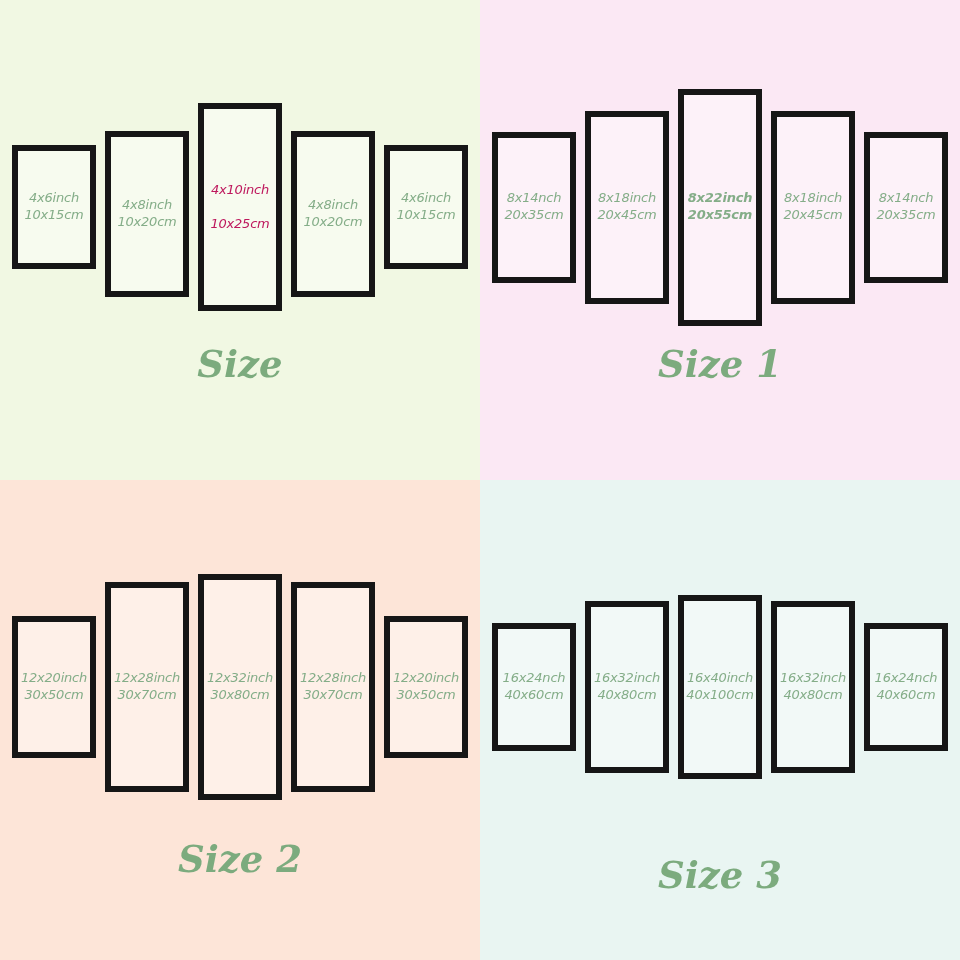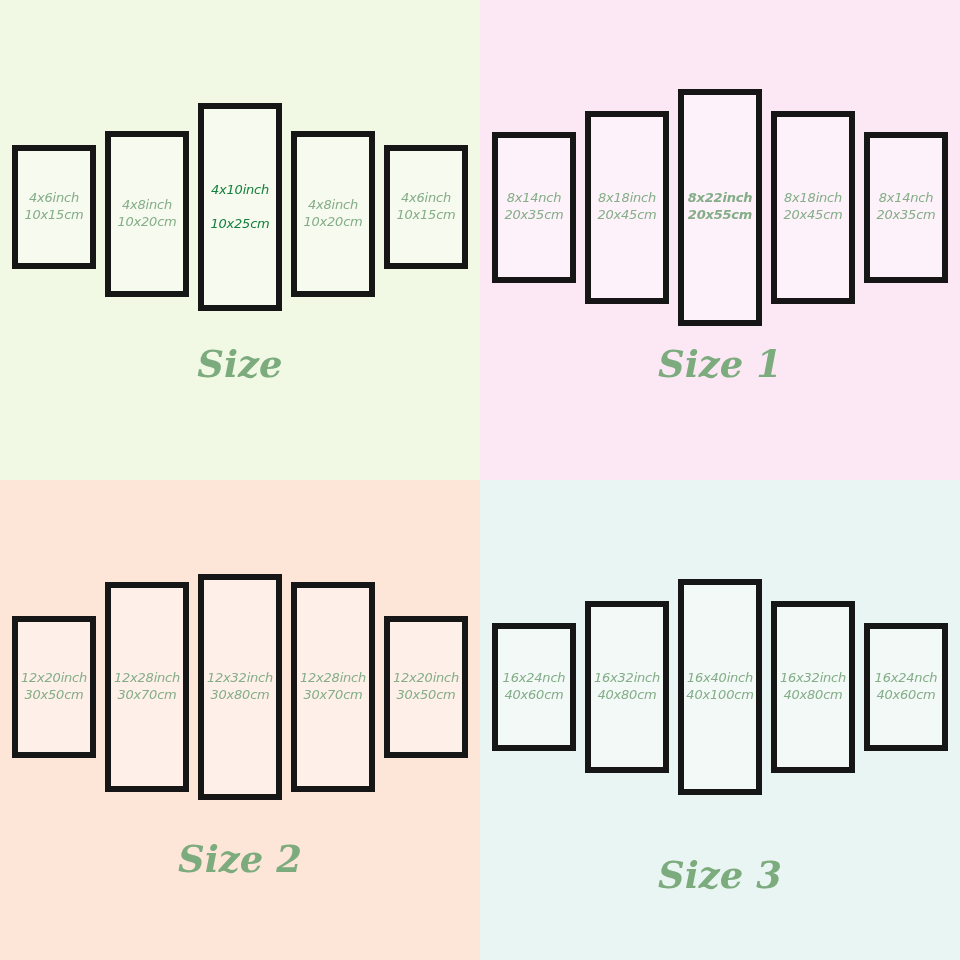--- a/index.html
+++ b/index.html
@@ -50,21 +50,21 @@
   .q0 .h-mid    { height: 166px; margin-top: 14px; }
   .q0 .h-center { height: 208px; }
   .q1 .h-outer  { height: 151px; }
   .q1 .h-mid    { height: 193px; }
   .q1 .h-center { height: 237px; }
   .q2 .h-outer  { height: 142px; text-align: right; }
   .q2 .h-mid    { height: 210px; }
   .q2 .h-center { height: 226px; }
   .q3 .h-outer  { height: 128px; }
   .q3 .h-mid    { height: 172px; }
-  .q3 .h-center { height: 216px; }
+  .q3 .h-center { height: 184px; }
 
   .title {
     position: absolute;
     left: 0; width: 100%;
     text-align: center;
     font-family: "DejaVu Serif", "Liberation Serif", serif;
     font-weight: bold;
     font-style: italic;
     font-size: 37px;
     line-height: 1;
@@ -80,21 +80,21 @@
   <div class="quadrant q0 q-top" style="background: rgb(241, 248, 227);">
     <div class="panels">
       <div class="panel h-outer" style="border-color: rgb(22, 22, 22); color: rgb(132, 173, 136);">
         <span>4x6inch</span>
         <span>10x15cm</span>
       </div>
       <div class="panel h-mid" style="border-color: rgb(22, 22, 22); color: rgb(132, 173, 136);">
         <span>4x8inch</span>
         <span>10x20cm</span>
       </div>
-      <div class="panel h-center" style="border-color: rgb(22, 22, 22); color: #15803d; gap: 17px;">
+      <div class="panel h-center" style="border-color: rgb(22, 22, 22); color: #be185d; gap: 17px;">
         <span>4x10inch</span>
         <span>10x25cm</span>
       </div>
       <div class="panel h-mid" style="border-color: rgb(22, 22, 22); color: rgb(132, 173, 136);">
         <span>4x8inch</span>
         <span>10x20cm</span>
       </div>
       <div class="panel h-outer" style="border-color: rgb(22, 22, 22); color: rgb(132, 173, 136);">
         <span>4x6inch</span>
         <span>10x15cm</span>

